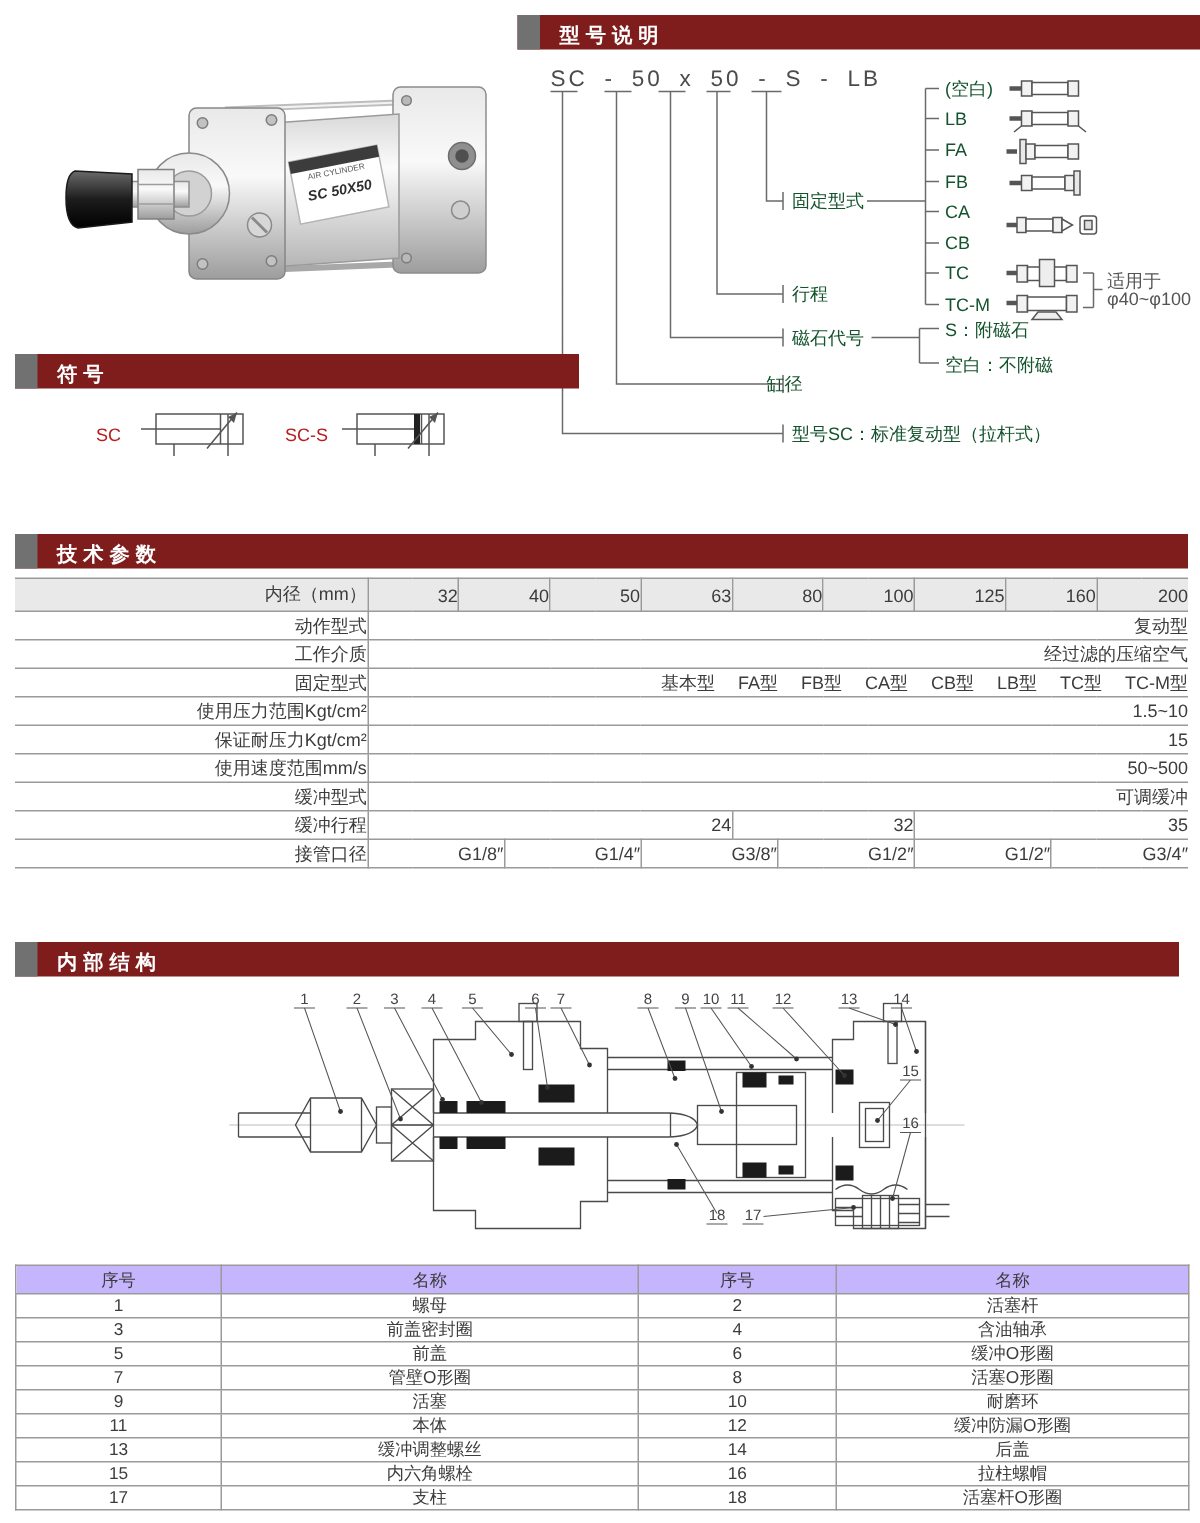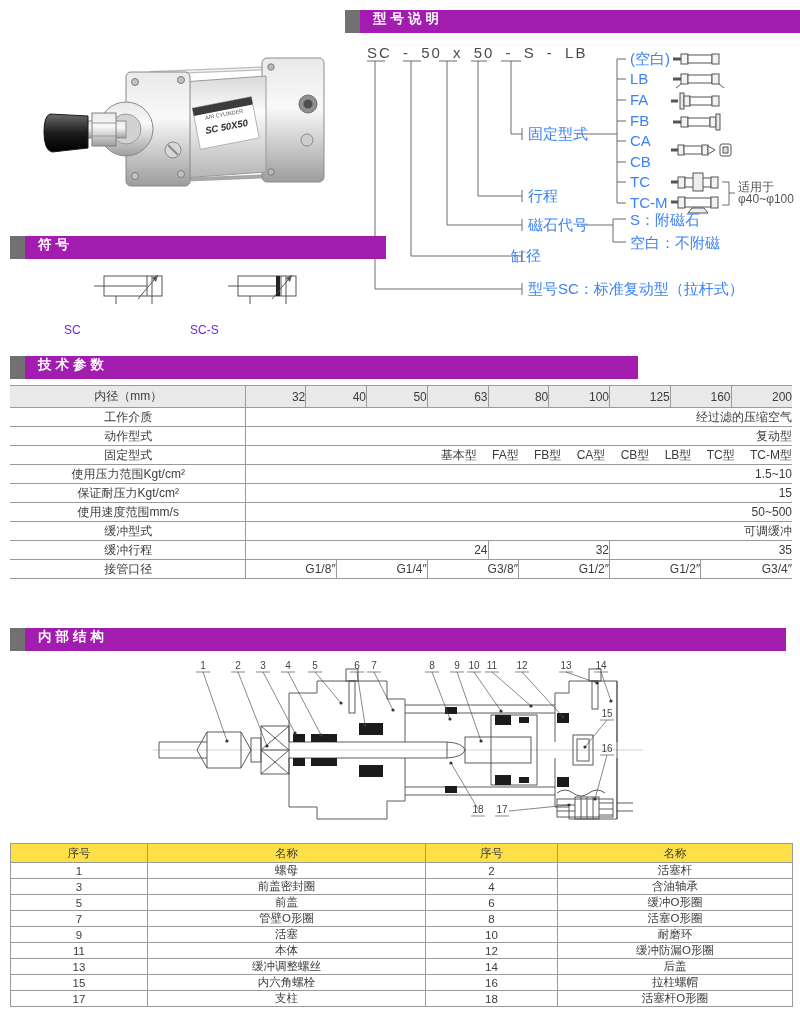--- a/index.html
+++ b/index.html
@@ -1,49 +1,49 @@
 <!DOCTYPE html>
 <html><head>
 <meta charset="utf-8">
 <style>
   * { margin:0; padding:0; box-sizing:border-box; }
   html,body { background:#ffffff; }
   body { width:800px; height:1015px; font-family:"Liberation Sans","DejaVu Sans",sans-serif; color:#3c3c3c; }
   .page { position:relative; width:800px; height:1015px; background:#fff; overflow:hidden; }
 
   
-  .secbar { position:absolute; height:23px; background:#a21caf; display:flex; align-items:flex-start; }
+  .secbar { position:absolute; height:23px; background:#7f1d1d; display:flex; align-items:flex-end; }
   .secbar .dark { width:15px; height:100%; background:#717171; flex:none; }
   .secbar .txt { color:#ffffff; font-size:13.5px; font-weight:bold; letter-spacing:4px; margin-left:13px; white-space:nowrap; }
 
   
   .model-section { position:absolute; left:345px; top:8px; width:455px; height:340px; }
   .model-code { position:absolute; left:22px; top:36px; font-size:15px; color:#4b4b4b; letter-spacing:2px; word-spacing:5px; white-space:nowrap; }
-  .ml { position:absolute; font-size:15px; color:#3b82f6; white-space:nowrap; line-height:14px; }
+  .ml { position:absolute; font-size:12px; color:#14532d; white-space:nowrap; line-height:14px; }
   .ml.small { font-size:12px; color:#555; }
   .tree-lines { position:absolute; left:0; top:0; }
   .micon { position:absolute; }
 
   
-  .sym-label { position:absolute; font-size:12px; color:#6d28d9;margin-top:40px; }
+  .sym-label { position:absolute; font-size:12px; color:#b91c1c; }
 
   
   table.tech { position:absolute; left:10px; top:385px; width:782px; border-collapse:collapse; table-layout:fixed; font-size:12px; color:#3c3c3c; }
   .tech td { border-bottom:1px solid #9a9a9a; height:19px; text-align:right; padding:0; white-space:nowrap; overflow:hidden; }
   .tech tr.head td { background:#e9e9e9; border-top:1px solid #9a9a9a; height:22px; }
-  .tech td.lbl { text-align:center; padding-left:2px; }
+  .tech td.lbl { text-align:right; padding-left:2px; }
   .tech td.vr { border-right:1px solid #9a9a9a; }
 
   
   .struct-svg { position:absolute; left:145px; top:653px; }
 
   
   table.parts { position:absolute; left:10px; top:843px; width:782px; border-collapse:collapse; table-layout:fixed; font-size:11.5px; color:#3c3c3c; }
   .parts td { border:1px solid #9a9a9a; height:16px; text-align:center; padding:0; white-space:nowrap; overflow:hidden; }
-  .parts tr.head td { background:#fde047; height:19px; }
+  .parts tr.head td { background:#c4b5fd; height:19px; }
 
   svg text { font-family:"Liberation Sans","DejaVu Sans",sans-serif; }
 </style>
 </head>
 <body>
 
 <div class="page">
 
   <svg class="photo" style="position:absolute;left:30px;top:20px" width="310" height="195" viewBox="0 0 310 195">
     <defs>
@@ -218,21 +218,21 @@
     <line x1="0" y1="14" x2="48" y2="14" stroke="#555"></line>
     <rect x="48" y="4" width="4" height="20" fill="#222"></rect>
     <line x1="53" y1="4" x2="53" y2="24" stroke="#555"></line>
       <line x1="58" y1="4" x2="58" y2="24" stroke="#555"></line>
     <line x1="44" y1="27" x2="64" y2="3" stroke="#555"></line>
       <polygon points="64,3 58,6 62,10" fill="#555"></polygon>
     <line x1="22" y1="24" x2="22" y2="32" stroke="#555"></line>
       <line x1="58" y1="24" x2="58" y2="32" stroke="#555"></line>
   </svg>
 
-  <div class="secbar" style="left:10px;top:356px;width:628px">
+  <div class="secbar" style="left:10px;top:356px;width:782px">
     <span class="dark"></span>
     <span class="txt">技术参数</span>
   </div>
 
   <table class="tech">
     <colgroup>
       <col style="width:235px">
       <col>
         <col>
         <col>
@@ -259,26 +259,26 @@
       <td colspan="2" class="vr">40</td>
       <td colspan="2" class="vr">50</td>
       <td colspan="2" class="vr">63</td>
       <td colspan="2" class="vr">80</td>
       <td colspan="2" class="vr">100</td>
       <td colspan="2" class="vr">125</td>
       <td colspan="2" class="vr">160</td>
       <td colspan="2">200</td>
     </tr>
     <tr>
+      <td class="lbl vr">动作型式</td>
+      <td colspan="18">复动型</td>
+    </tr>
+    <tr>
       <td class="lbl vr">工作介质</td>
       <td colspan="18">经过滤的压缩空气</td>
-    </tr>
-    <tr>
-      <td class="lbl vr">动作型式</td>
-      <td colspan="18">复动型</td>
     </tr>
     <tr>
       <td class="lbl vr">固定型式</td>
       <td colspan="18">基本型　 FA型　 FB型　 CA型　 CB型　 LB型　 TC型　 TC-M型</td>
     </tr>
     <tr>
       <td class="lbl vr">使用压力范围Kgt/cm²</td>
       <td colspan="18">1.5~10</td>
     </tr>
     <tr>

